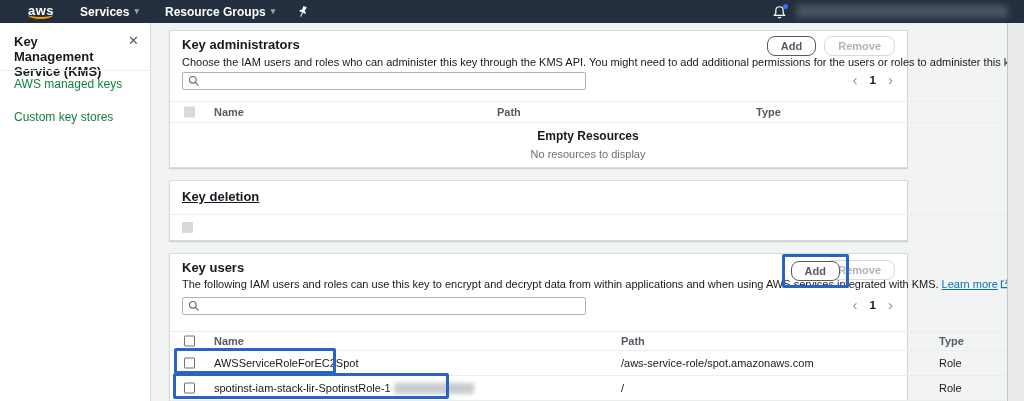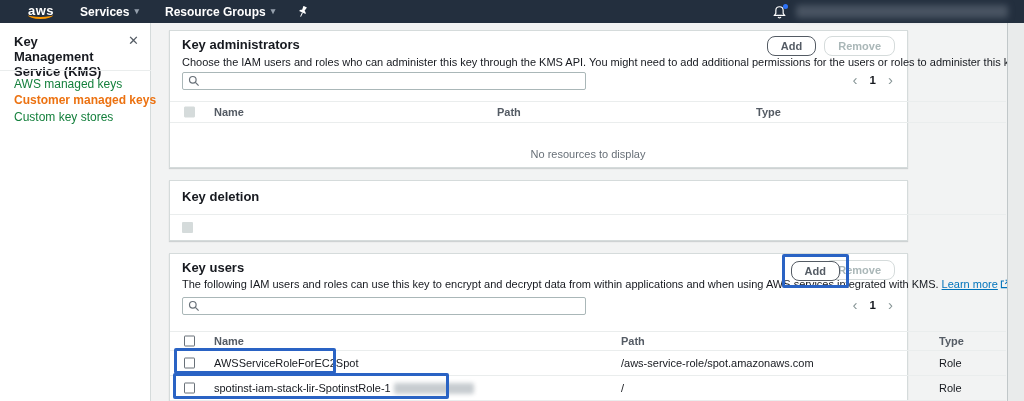--- a/index.html
+++ b/index.html
@@ -122,21 +122,20 @@
     </div>
     <div class="redact-dark"></div>
   </div>
 </div>
 
 <div class="sidebar">
   <div class="sidebar-title">Key Management Service (KMS)</div>
   <div class="sidebar-close">✕</div>
   <div class="sidebar-divider"></div>
   <div class="side-item si-0">AWS managed keys</div>
-  <div class="side-item si-1 active">Customer managed keys</div>
   <div class="side-item si-2">Custom key stores</div>
 </div>
 
 <div class="scroll-strip"></div>
 
 <div class="card card-1">
   <div class="card-title">Key administrators</div>
   <div class="btn-row">
     <button class="btn btn-default">Add</button>
     <button class="btn btn-disabled">Remove</button>
@@ -156,25 +155,26 @@
     <span class="pg-arrow">‹</span>
     <span class="pg-num">1</span>
     <span class="pg-arrow">›</span>
   </div>
   <div class="thead" style="top:70px; height:22px;">
     <span class="checkbox cb-disabled"></span>
     <span class="cell hcell" style="left:44px;">Name</span>
     <span class="cell hcell" style="left:327px;">Path</span>
     <span class="cell hcell" style="left:586px;">Type</span>
   </div>
+  <div class="empty-title" style="top:98px;">Empty Resources</div>
   <div class="empty-msg" style="top:117px;">No resources to display</div>
 </div>
 
 <div class="card card-2">
-  <div class="card-title" style="top:8px;">Key deletion</div>
+  <div class="card-title" style="top:8px;text-decoration:underline;">Key deletion</div>
   <div class="kd-divider"></div>
   <span class="kd-check"></span>
 </div>
 
 <div class="card card-3">
   <div class="card-title">Key users</div>
 
   <div class="annot annot-add">
     <button class="btn btn-default">Add</button>
   </div>

